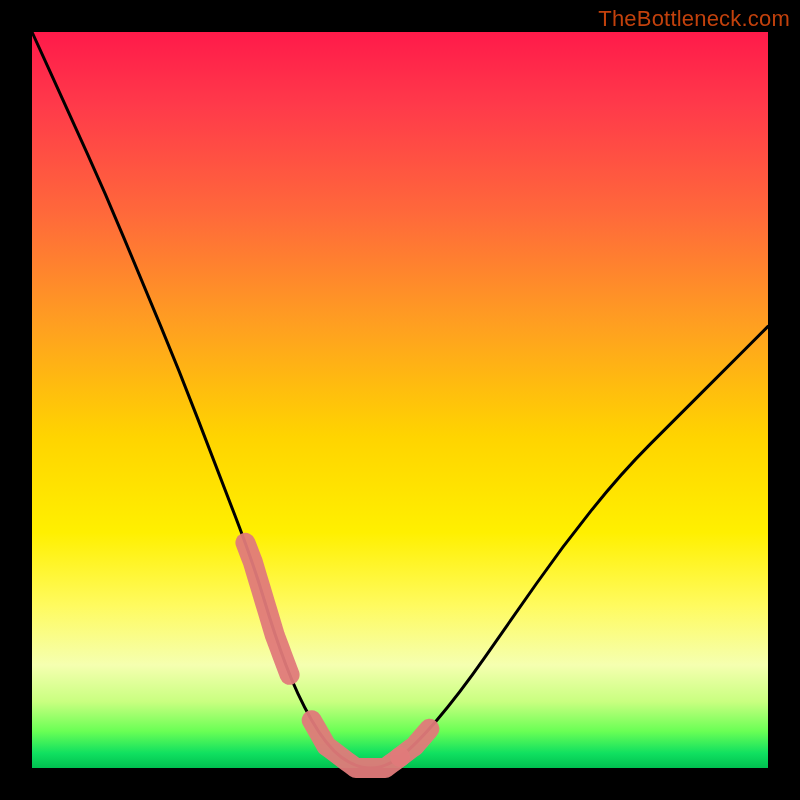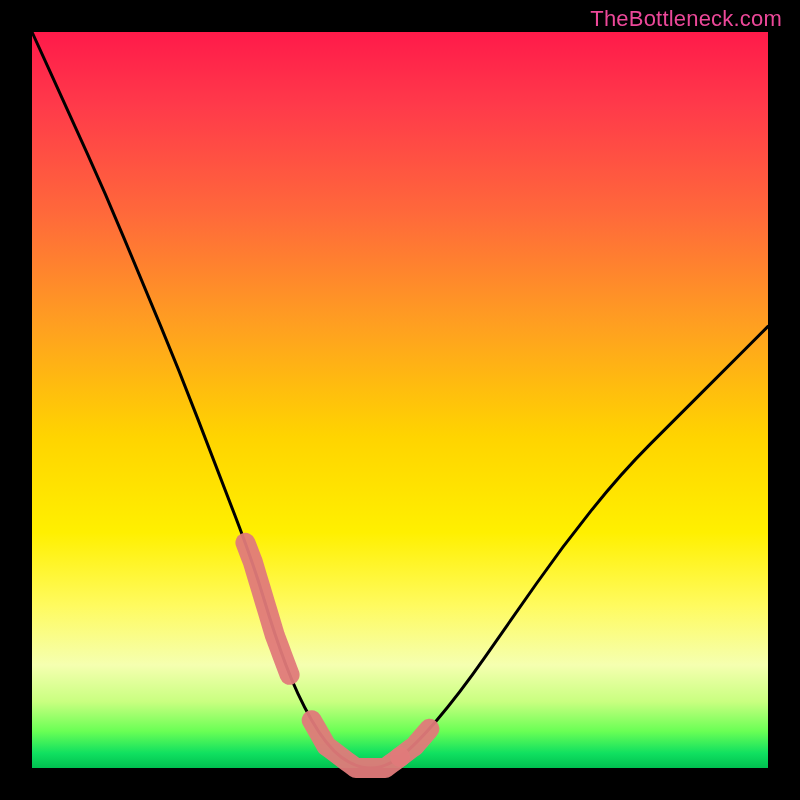--- a/index.html
+++ b/index.html
@@ -38,22 +38,22 @@
       #f5ffb0 86%,
       #c9ff80 91%,
       #6aff55 95%,
       #10e060 98%,
       #00c050 100%
     );
   }
   .watermark {
     position: absolute;
     top: 6px;
-    right: 18px;
-    color: #ec4899;
+    right: 10px;
+    color: #c2410c;
     font-size: 22px;
     font-weight: 500;
     letter-spacing: 0.2px;
     user-select: none;
   }
   svg.curve {
     position: absolute;
     left: 0;
     top: 0;
     width: 736px;

